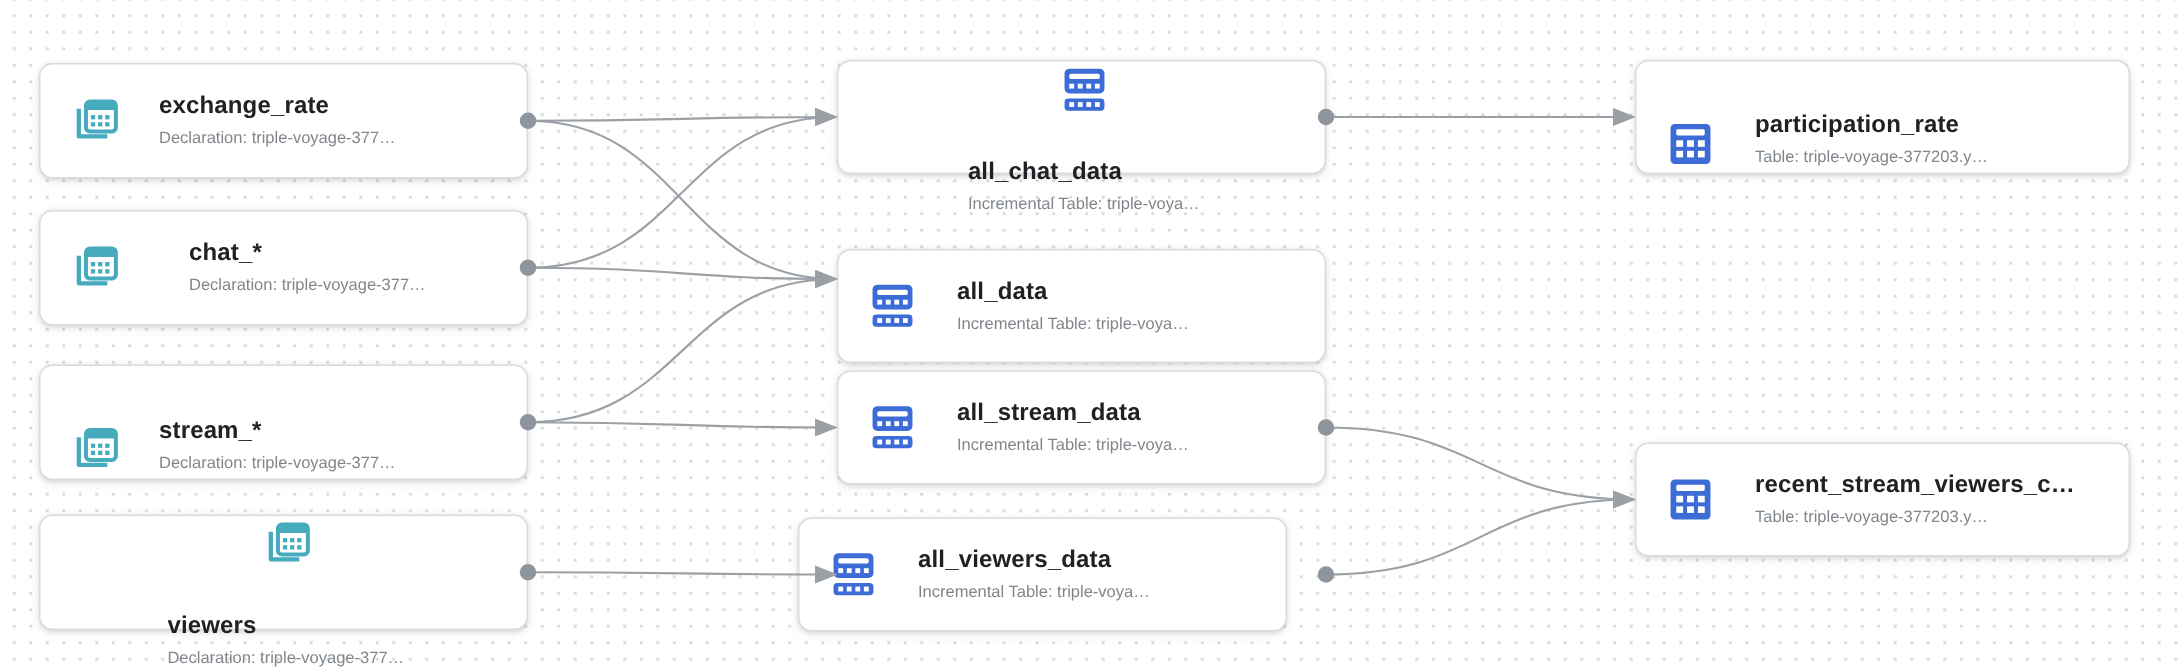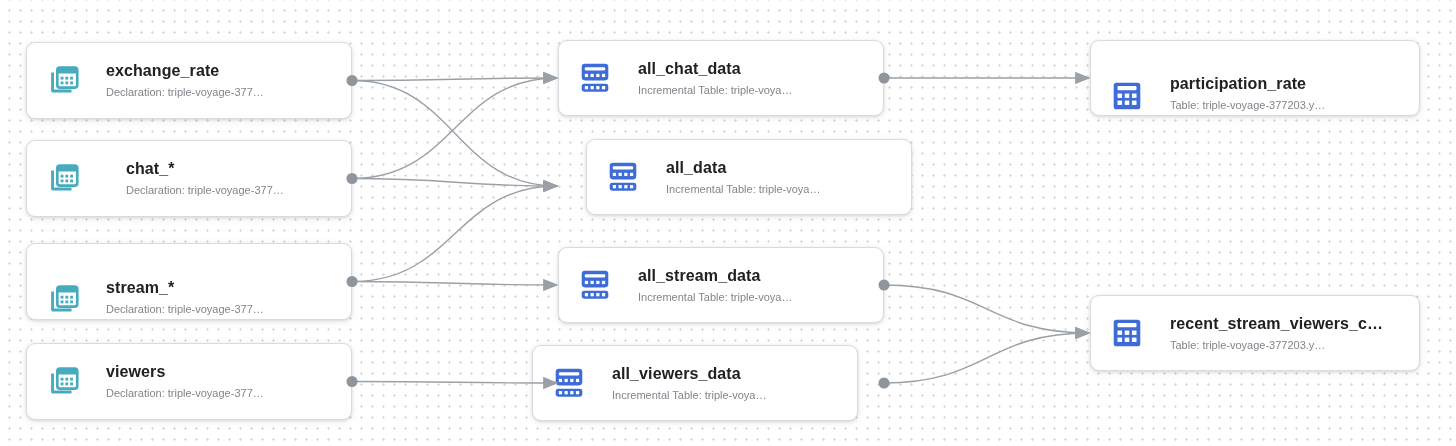--- a/index.html
+++ b/index.html
@@ -95,42 +95,42 @@
               <rect x="22.5" y="20.5" width="3" height="3"></rect>
               <rect x="27.5" y="20.5" width="3" height="3"></rect>
       </g>
     </svg>
         </span>
         <span class="texts">
           <span class="title">stream_*</span>
           <span class="subtitle">Declaration: triple-voyage-377…</span>
         </span>
       </div>
-      <div class="node" style="left: 26px; top: 343px; width: 326px; height: 77px;">
+      <div class="node" style="left: 26px; top: 343px; width: 326px; height: 77px; flex-direction: column;">
         <span class="icon">
     <svg viewBox="0 0 40 40" xmlns="http://www.w3.org/2000/svg">
       <path d="M9 11 V30.5 H29" fill="none" stroke="#46abbd" stroke-width="3" stroke-linejoin="round"></path>
       <rect x="14" y="6" width="21" height="21" rx="2.8" fill="#fff" stroke="#46abbd" stroke-width="2.8"></rect>
       <path d="M14 12 v-3.2 a2.8 2.8 0 0 1 2.8 -2.8 h15.4 a2.8 2.8 0 0 1 2.8 2.8 v3.2 z" fill="#46abbd"></path>
       <g fill="#46abbd">
         <rect x="17.5" y="15.5" width="3" height="3"></rect>
               <rect x="22.5" y="15.5" width="3" height="3"></rect>
               <rect x="27.5" y="15.5" width="3" height="3"></rect>
         <rect x="17.5" y="20.5" width="3" height="3"></rect>
               <rect x="22.5" y="20.5" width="3" height="3"></rect>
               <rect x="27.5" y="20.5" width="3" height="3"></rect>
       </g>
     </svg>
         </span>
         <span class="texts">
           <span class="title">viewers</span>
           <span class="subtitle">Declaration: triple-voyage-377…</span>
         </span>
       </div>
-      <div class="node" style="left: 558px; top: 40px; width: 326px; height: 76px;">
+      <div class="node" style="left: 558px; top: 40px; width: 326px; height: 76px; flex-direction: column;">
         <span class="icon">
     <svg viewBox="0 0 40 40" xmlns="http://www.w3.org/2000/svg">
       <rect x="6" y="5" width="28" height="17.5" rx="3.5" fill="#3d6cd7"></rect>
       <rect x="9.3" y="8.6" width="21.4" height="3.6" rx="1.2" fill="#fff"></rect>
       <g fill="#fff">
         <rect x="9.3" y="15.6" width="3.4" height="3.4"></rect>
               <rect x="15.3" y="15.6" width="3.4" height="3.4"></rect>
         <rect x="21.3" y="15.6" width="3.4" height="3.4"></rect>
               <rect x="27.3" y="15.6" width="3.4" height="3.4"></rect>
       </g>
@@ -141,21 +141,21 @@
         <rect x="21.3" y="28.5" width="3.4" height="3.4"></rect>
               <rect x="27.3" y="28.5" width="3.4" height="3.4"></rect>
       </g>
     </svg>
         </span>
         <span class="texts">
           <span class="title">all_chat_data</span>
           <span class="subtitle">Incremental Table: triple-voya…</span>
         </span>
       </div>
-      <div class="node" style="left: 558px; top: 139px; width: 326px; height: 76px; margin-left: 28px;">
+      <div class="node" style="left: 558px; top: 166px; width: 326px; height: 76px;">
         <span class="icon">
     <svg viewBox="0 0 40 40" xmlns="http://www.w3.org/2000/svg">
       <rect x="6" y="5" width="28" height="17.5" rx="3.5" fill="#3d6cd7"></rect>
       <rect x="9.3" y="8.6" width="21.4" height="3.6" rx="1.2" fill="#fff"></rect>
       <g fill="#fff">
         <rect x="9.3" y="15.6" width="3.4" height="3.4"></rect>
               <rect x="15.3" y="15.6" width="3.4" height="3.4"></rect>
         <rect x="21.3" y="15.6" width="3.4" height="3.4"></rect>
               <rect x="27.3" y="15.6" width="3.4" height="3.4"></rect>
       </g>

